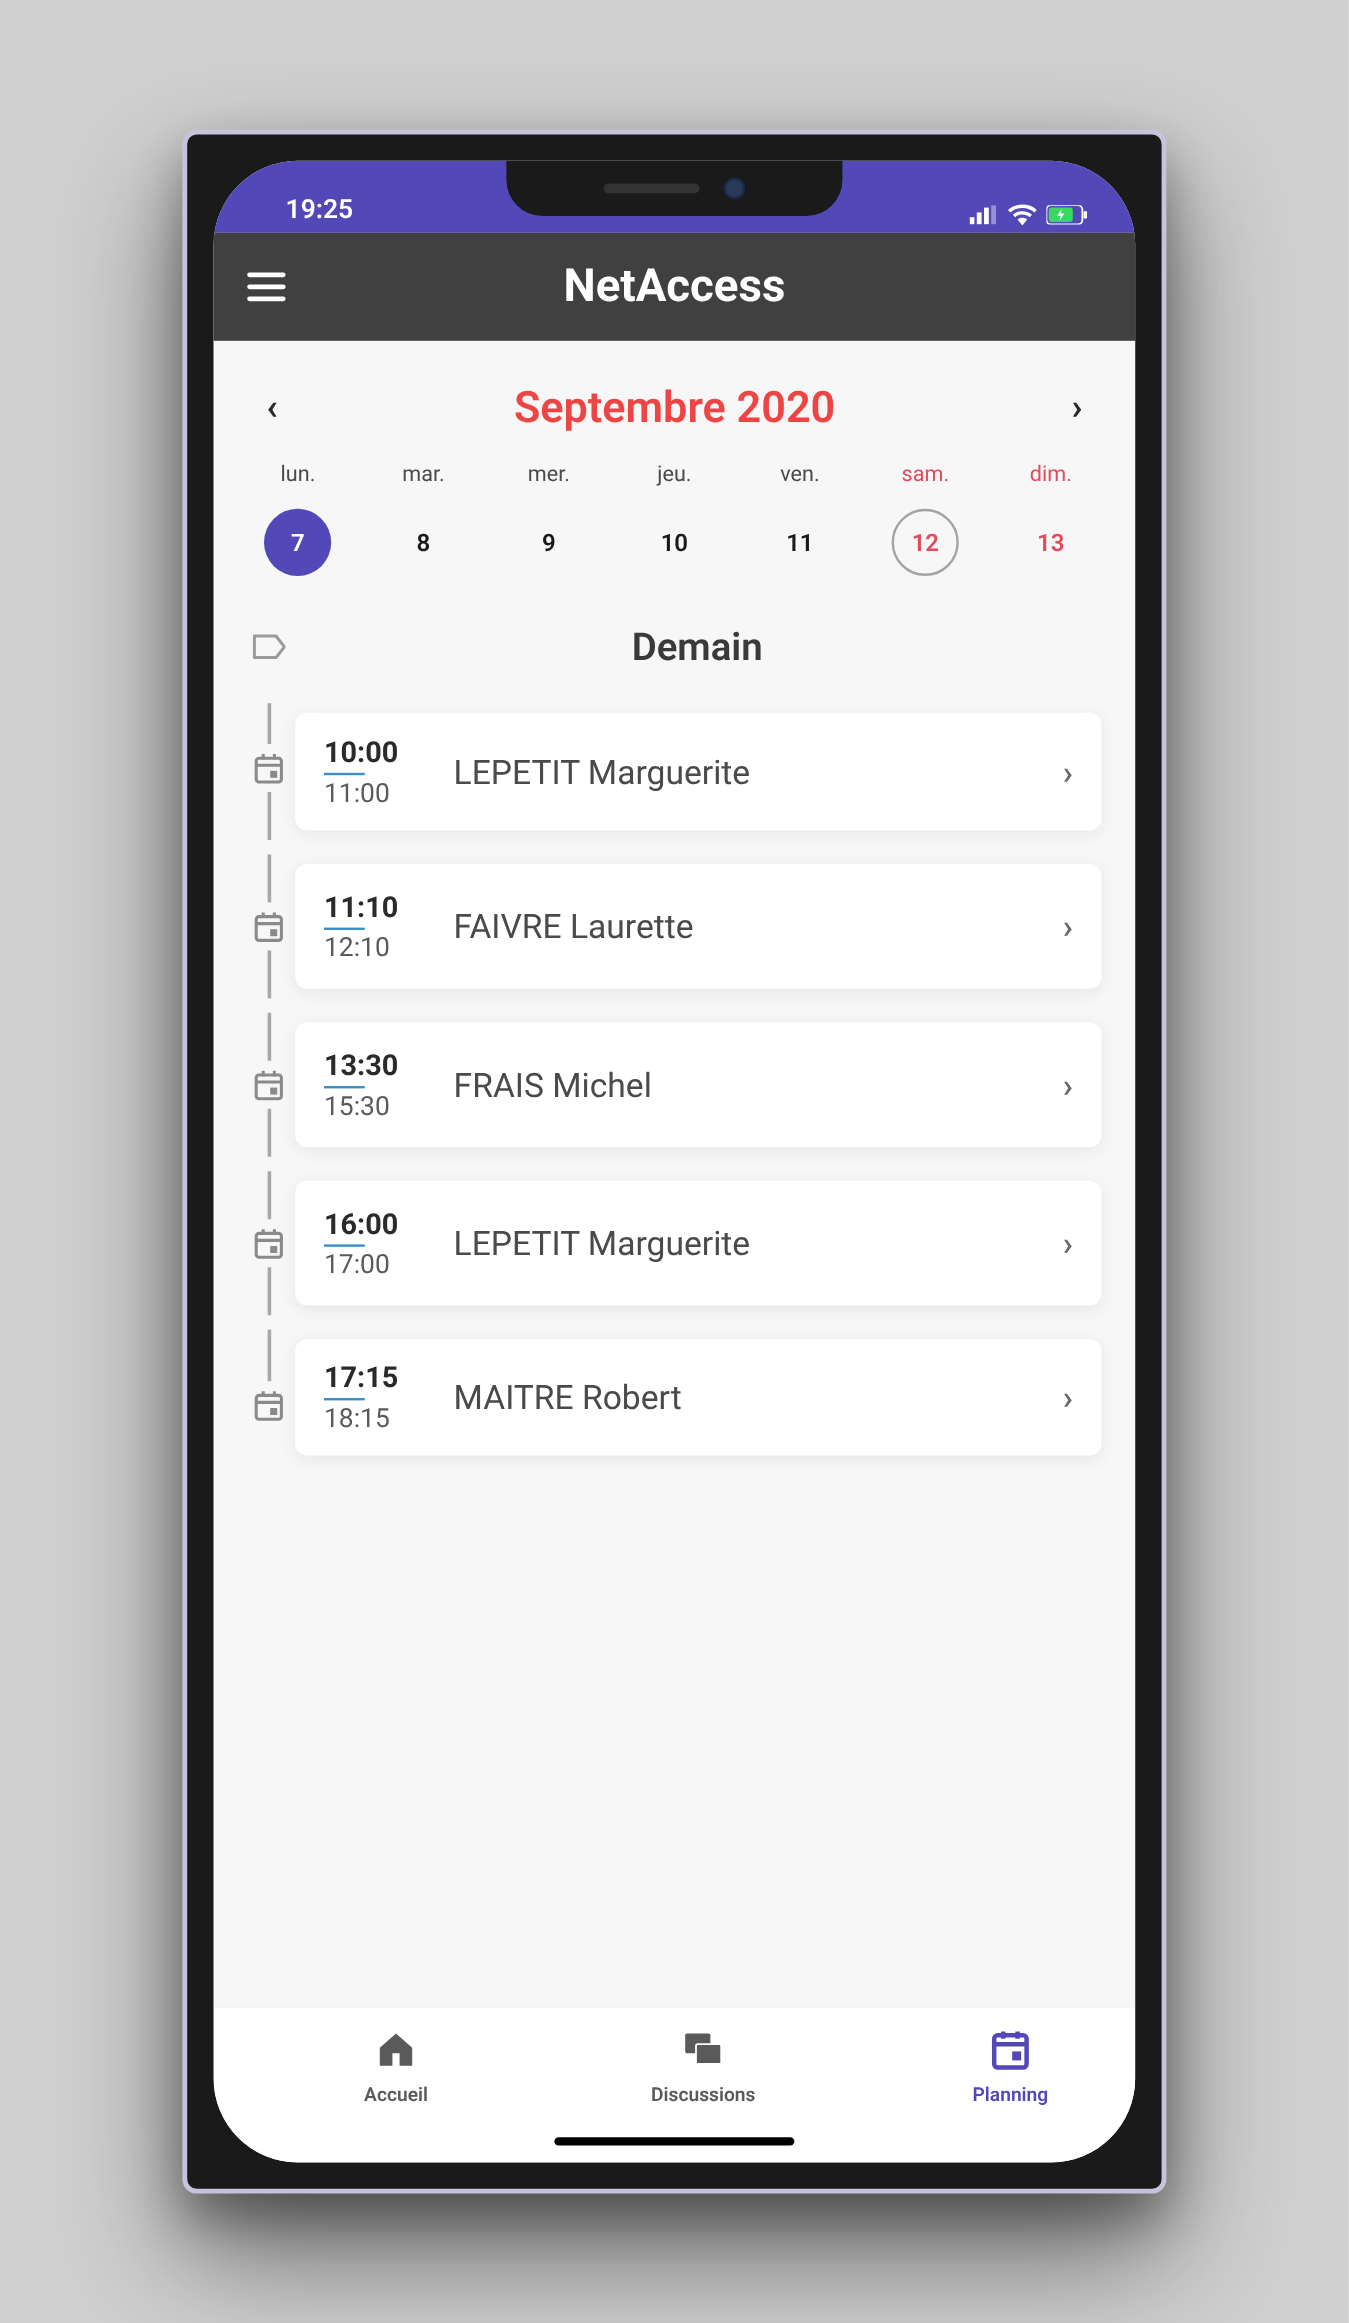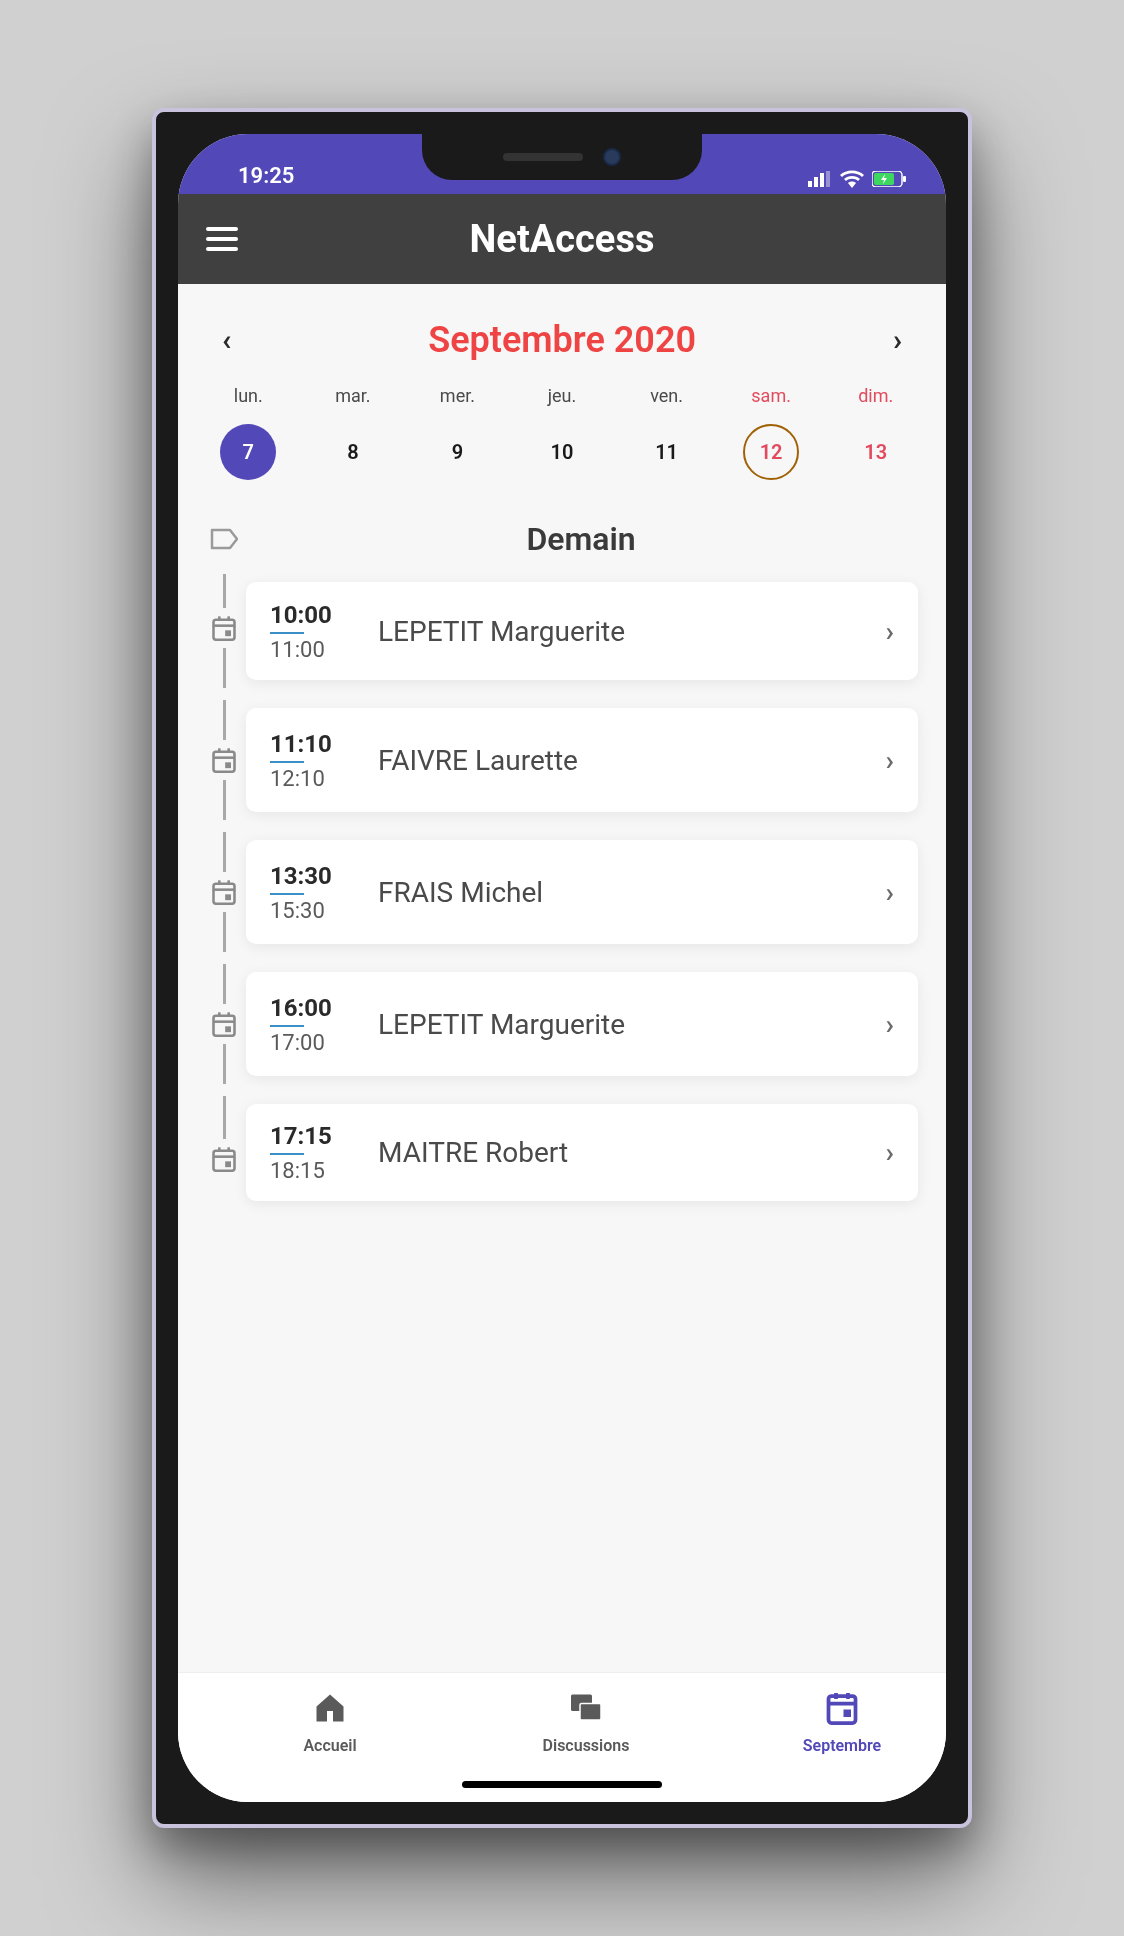--- a/index.html
+++ b/index.html
@@ -156,30 +156,30 @@
     display: flex;
     align-items: center;
     justify-content: center;
     border-radius: 50%;
   }
   .day-num.selected {
     background: #5248b8;
     color: white;
   }
   .day-num.today {
-    border: 2px solid #a16207;
+    border: 2px solid #a3a3a3;
   }
   .section {
     padding: 10px 28px 30px;
   }
   .section-header {
     display: flex;
     align-items: center;
     gap: 42px;
-    margin-bottom: 10px;
+    margin-bottom: 22px;
   }
   .section-title {
     font-size: 32px;
     font-weight: 600;
     color: #3a3a3a;
     flex:1;
     text-align:center;
     padding-right:40px;
   }
   .timeline-marker {
@@ -521,19 +521,19 @@
           <span>Discussions</span>
         </div>
         <div class="nav-item active">
           <span><svg viewBox="0 0 24 24">
               <rect x="3" y="4" width="18" height="18" rx="2" fill="none" stroke="currentColor" stroke-width="2.5"></rect>
               <line x1="3" y1="9" x2="21" y2="9" stroke="currentColor" stroke-width="2.5"></line>
               <line x1="8" y1="2" x2="8" y2="6" stroke="currentColor" stroke-width="2.5"></line>
               <line x1="16" y1="2" x2="16" y2="6" stroke="currentColor" stroke-width="2.5"></line>
               <rect x="13" y="13" width="5" height="5" fill="currentColor"></rect>
             </svg></span>
-          <span>Septembre</span>
+          <span>Planning</span>
         </div>
       </div>
 
     <div class="home-indicator"></div>
   </div>
 </div>
 
 </body></html>

